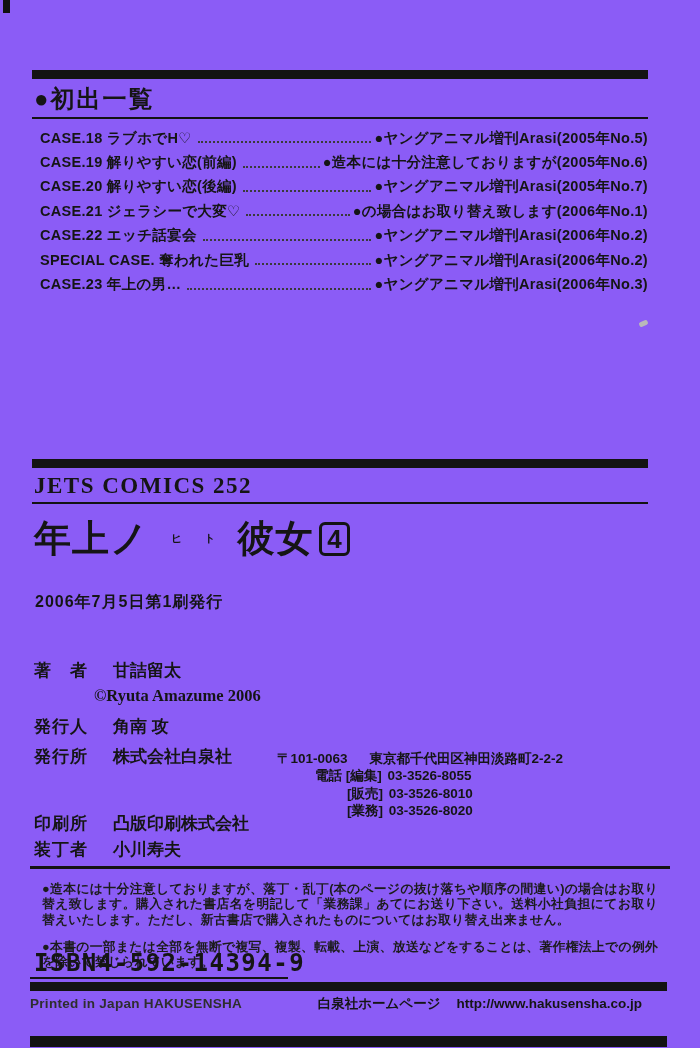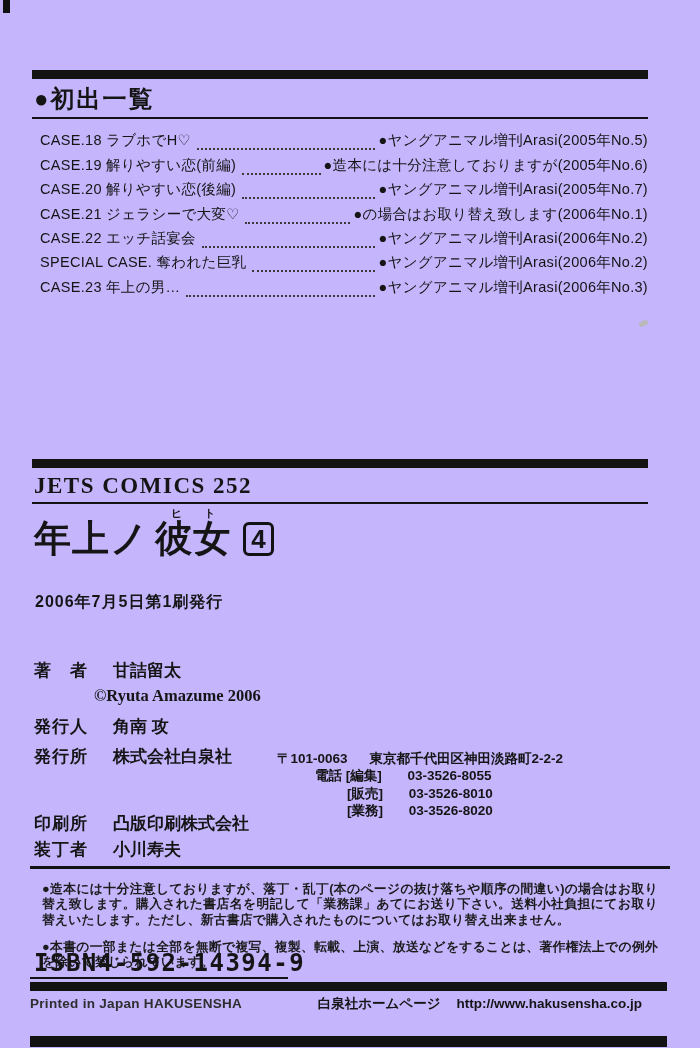--- a/index.html
+++ b/index.html
@@ -1,65 +1,65 @@
 <!DOCTYPE html>
 <html><head>
 <meta charset="utf-8">
 <style>
   * { box-sizing: border-box; }
   html, body { margin: 0; padding: 0; background: #ffffff; }
   .page {
     position: relative;
     width: 700px;
     height: 1048px;
-    background: #c4b5fd;
+    background: #8b5cf6;
     overflow: hidden;
     font-family: "Liberation Sans", "DejaVu Sans", sans-serif;
     color: #151515;
   }
   .bar { background: #131313; }
   .corner-dash { position: absolute; left: 3px; top: 0; width: 7px; height: 13px; background: #111; }
   .scan-speck { position: absolute; left: 639px; top: 321px; width: 9px; height: 5px; background: #b9b9b9; transform: rotate(-25deg); border-radius: 2px; }
 
   
   .pub-section { position: absolute; left: 32px; top: 70px; width: 616px; }
   .pub-bar { height: 9px; }
   .pub-heading { margin: 4px 0 0 2px; font-size: 24px; font-weight: bold; letter-spacing: 2px; line-height: 32px; }
   .pub-rule { height: 2px; background: #131313; margin-top: 2px; }
   .case-list { list-style: none; margin: 7px 0 0 0; padding: 0 0 0 8px; }
-  .case-row { display: flex; align-items: flex-end; height: 24.4px; font-size: 14.5px; font-weight: 400; letter-spacing: 0.3px; }
+  .case-row { display: flex; align-items: center; height: 24.4px; font-size: 14.5px; font-weight: 700; letter-spacing: 0.3px; }
   .case-label { white-space: nowrap; }
   .case-leader { flex: 1 1 auto; border-bottom: 2px dotted #3a3a3a; height: 10px; margin: 0 3px 0 6px; min-width: 20px; }
   .case-source { white-space: nowrap; }
 
   
   .colophon { position: absolute; left: 32px; top: 459px; width: 616px; }
   .col-bar { height: 9px; }
   .jets-line { margin: 5px 0 0 2px; font-family: "Liberation Serif", "DejaVu Serif", serif; font-size: 23px; font-weight: bold; letter-spacing: 1.5px; line-height: 26px; }
   .col-rule { height: 2px; background: #131313; margin-top: 3px; }
   .book-title { display: flex; align-items: flex-end; margin: 3px 0 0 2px; height: 50px; font-size: 37px; font-weight: 900; letter-spacing: 1px; line-height: 1; }
-  .ruby-wrap { display: inline-flex; flex-direction: column; align-items: center; }
+  .ruby-wrap { display: inline-flex; flex-direction: row; align-items: center; }
   .furigana { font-size: 11px; font-weight: bold; line-height: 12px; letter-spacing: 22px; padding-left: 22px; margin-bottom: 1px; }
   .vol-box { display: inline-flex; align-items: center; justify-content: center; width: 31px; height: 34px; border: 3.5px solid #131313; border-radius: 6px; font-size: 26px; font-weight: bold; margin: 0 0 1px 6px; }
   .print-date { margin: 35px 0 0 3px; font-size: 16px; font-weight: 600; letter-spacing: 1px; }
 
   .credits { position: absolute; left: 34px; top: 659px; width: 634px; height: 210px; font-weight: 600; }
   .credit-row { position: absolute; display: flex; align-items: flex-end; font-size: 17px; white-space: nowrap; gap: 19px; }
   .credit-label { width: 60px; flex: 0 0 60px; letter-spacing: 1px; }
   .r-author { top: 0; left: 0; }
   .r-copyright { top: 27px; left: 60px; font-family: "Liberation Serif", "DejaVu Serif", serif; font-size: 16.5px; font-weight: 600; }
   .r-publisher { top: 56px; left: 0; }
   .r-house { top: 86px; left: 0; }
   .postal { font-size: 13.5px; margin-left: 26px; }
   .address { font-size: 13.5px; margin-left: 3px; }
   .tel-row { position: absolute; font-size: 13.5px; white-space: nowrap; }
   .r-tel1 { top: 108px; left: 281px; }
   .r-tel2 { top: 126px; left: 313px; }
   .r-tel3 { top: 143px; left: 313px; }
-  .tel-num { margin-left: 22px; }
+  .tel-num { margin-left: 2px; }
   .r-printer { top: 153px; left: 0; }
   .r-designer { top: 179px; left: 0; }
 
   
   .legal { position: absolute; left: 30px; top: 866px; width: 640px; }
   .legal-rule { height: 3px; margin-bottom: 6px; }
   .legal p { margin: 12px; font-size: 12.8px; font-weight: 700; line-height: 15.3px; letter-spacing: 0.2px; text-align: justify; color: #1c1c1c; }
 
   
   .isbn-block { position: absolute; left: 30px; top: 951px; width: 640px; }

